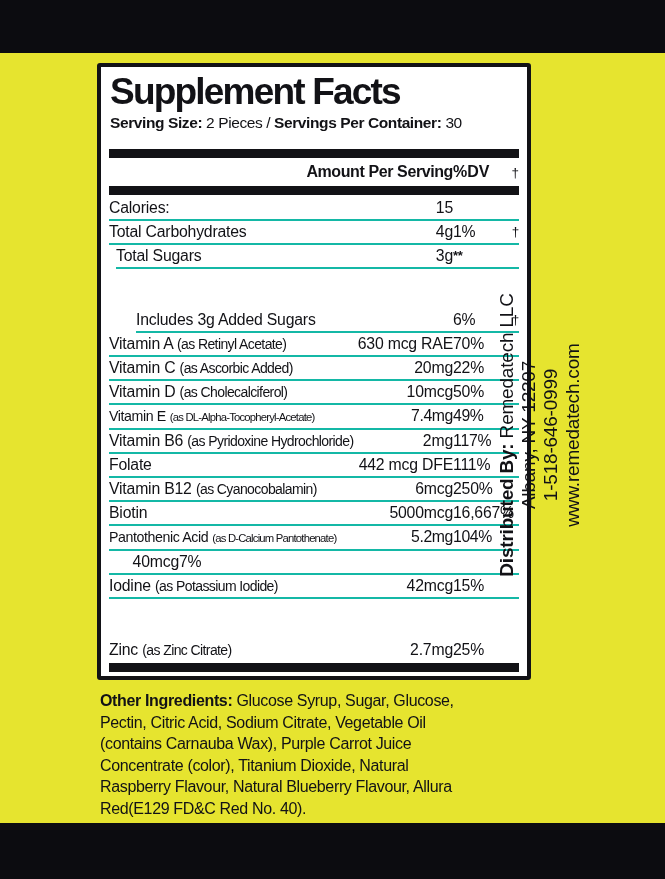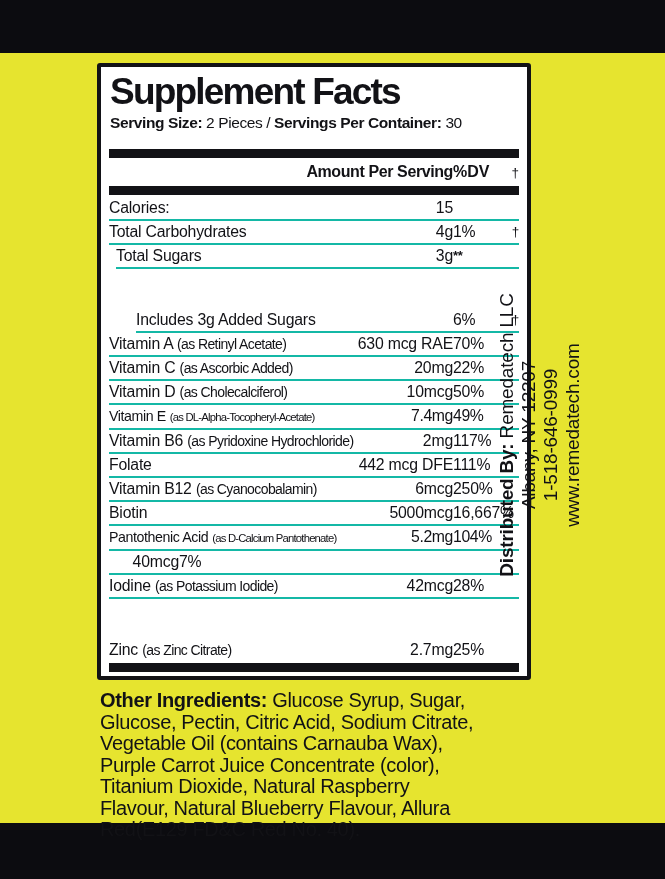--- a/index.html
+++ b/index.html
@@ -48,21 +48,21 @@
   .row.tight .note { font-size:11.3px; letter-spacing:-0.8px; }
   .amt { display:flex; flex-direction:column; align-items:flex-end; min-width:70px; text-align:center; }
   .row .col-dv { font-weight:400; }
   .row .col-dv.star { font-size:13px; font-weight:700; }
 
   .footnotes { font-size:14.3px; line-height:20px; letter-spacing:-0.35px; margin-top:3px; white-space:nowrap; }
 
   
   .other {
     position:absolute; left:100px; top:637px; width:382px;
-    font-size:20px; line-height:21.5px; letter-spacing:-0.35px;
+    font-size:16px; line-height:21.5px; letter-spacing:-0.35px;
   }
 
   
   .distributor {
     position:absolute; left:372px; top:336px; width:340px; height:92px;
     transform:rotate(-90deg); transform-origin:center center;
     text-align:center; font-size:19px; line-height:22px; letter-spacing:-0.2px;
     white-space:nowrap;
   }
 </style>
@@ -220,21 +220,21 @@
             </span>
     <span class="col-dv">7%</span>
     <span class="col-mark"></span>
   </div>
 
   <div class="row ind0">
     <span class="rname"><span class="nm">Iodine</span> <span class="note">(as Potassium Iodide)</span></span>
     <span class="amt">
               <span class="a1">42mcg</span>
             </span>
-    <span class="col-dv">28%</span>
+    <span class="col-dv">15%</span>
     <span class="col-mark"></span>
   </div>
 
   <div class="row ind0 noborder">
     <span class="rname"><span class="nm">Zinc</span> <span class="note">(as Zinc Citrate)</span></span>
     <span class="amt">
               <span class="a1">2.7mg</span>
             </span>
     <span class="col-dv">25%</span>
     <span class="col-mark"></span>

